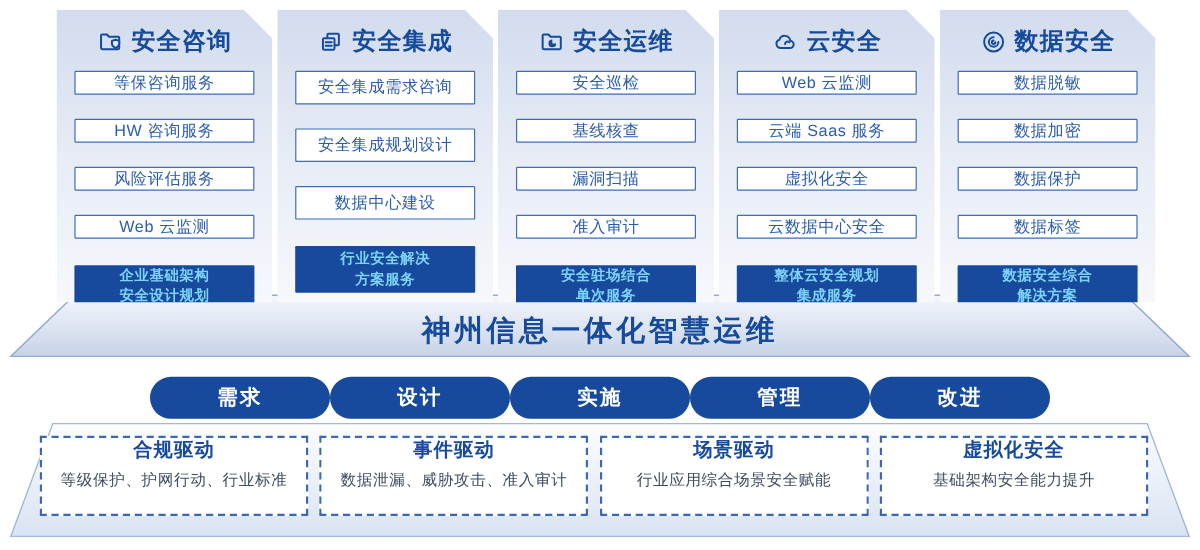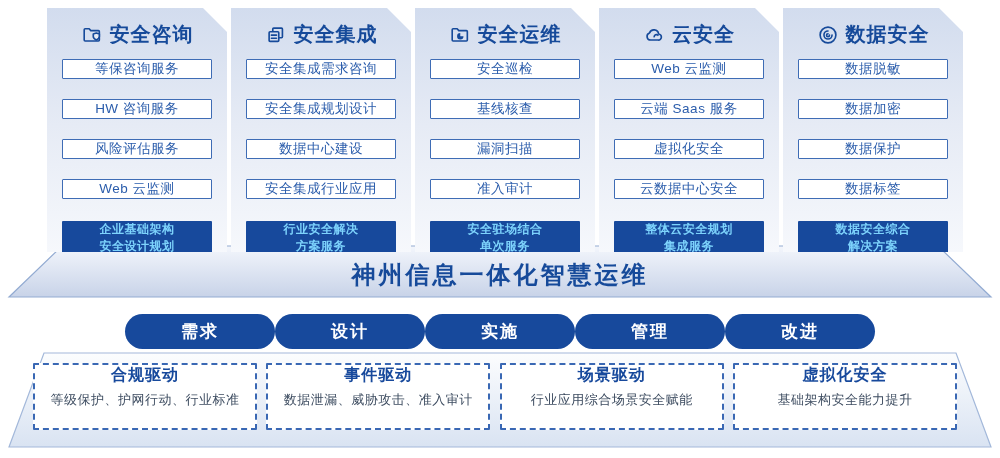--- a/index.html
+++ b/index.html
@@ -100,21 +100,20 @@
             <path d="M8.5 8.5 V5.5 a1 1 0 0 1 1-1 h8.5 a1 1 0 0 1 1 1 v8.5 a1 1 0 0 1 -1 1 h-3.5"></path>
             <rect x="4.5" y="8.5" width="10.5" height="10.5" rx="1"></rect>
             <path d="M7 12.2 h5.5 M7 15.5 h5.5" stroke-linecap="round"></path>
           </svg>
         </span>
         <span>安全集成</span>
       </div>
       <div class="item">安全集成需求咨询</div>
       <div class="item">安全集成规划设计</div>
       <div class="item">数据中心建设</div>
-      <div class="item">安全集成行业应用</div>
       <div class="highlight">
         <span>行业安全解决</span>
         <span>方案服务</span>
       </div>
     </div>
 
     <div class="column">
       <div class="col-title">
         <span class="icon">
           <svg width="22" height="22" viewBox="0 0 24 24" fill="none" stroke="#164a9a" stroke-width="1.8" stroke-linejoin="round">

